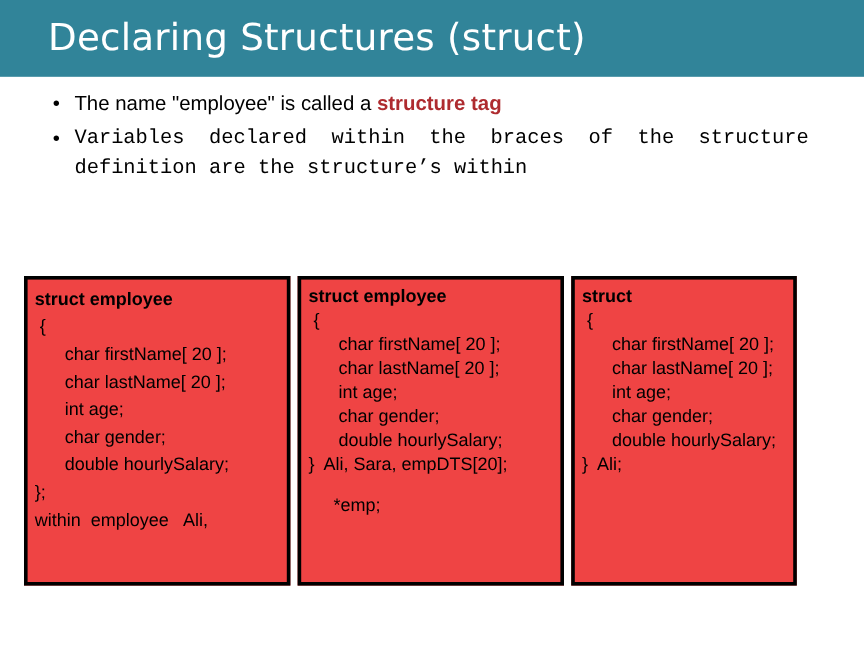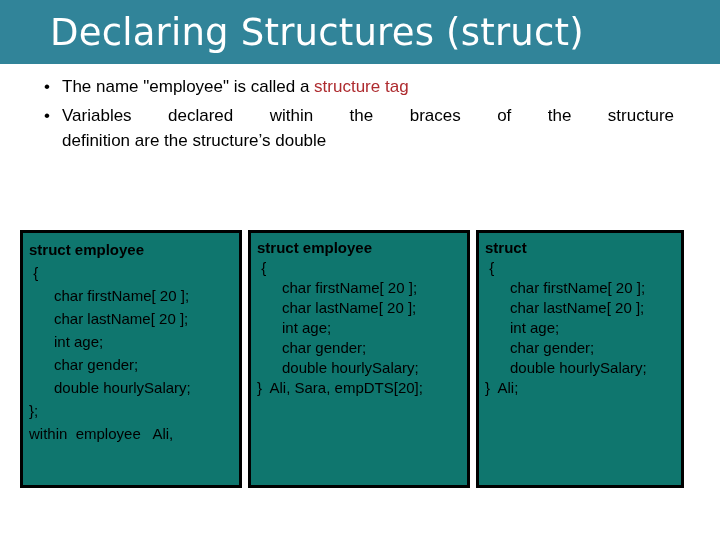--- a/index.html
+++ b/index.html
@@ -21,24 +21,24 @@
     left: 0;
     top: 0;
     width: 720px;
     height: 64px;
     background: #318499;
     display: flex;
     align-items: center;
   }
   .title-text {
     color: #ffffff;
-    font-size: 37px;
+    font-size: 31px;
     font-weight: 400;
     letter-spacing: 0.2px;
-    padding-left: 50px;
+    padding-left: 40px;
     white-space: nowrap;
     font-family: "DejaVu Sans", sans-serif;
   }
 
   
   .bullets {
     position: absolute;
     left: 0;
     top: 74px;
     width: 720px;
@@ -61,53 +61,54 @@
     box-sizing: border-box;
   }
   .bullet-body {
     flex: 1 1 auto;
     color: #000000;
     font-size: 17px;
     line-height: 25px;
   }
   .bullet-body.justified {
     text-align: justify;
+    font-family: Liberation Mono, monospace;
   }
   .bullet-body.justified > .just-line {
     text-align: justify;
     text-align-last: justify;
   }
   .bullet-body .tail {
     text-align: left;
   }
   .tag-red {
     color: #AE2B2F;
-    font-weight: normal;
+    font-weight: bold;
   }
 
   
   .boxes {
     position: absolute;
     left: 20px;
     top: 230px;
     width: 680px;
     height: 258px;
     display: flex;
     gap: 6px;
   }
   .code-box {
     border: 3px solid #000000;
-    background: #0f766e;
+    background: #ef4444;
     box-sizing: border-box;
     position: relative;
     overflow: hidden;
   }
   .box-1 { width: 222px; }
   .box-2 { width: 222px; }
-  .box-3 { width: 208px; }
+  .box-3 { width: 188px; }
 
   .code-lines {
     padding: 5px 4px 0 6px;
     font-size: 15px;
     color: #000000;
     font-family: "Liberation Sans", sans-serif;
   }
   .code-line {
     white-space: pre;
     line-height: 20px;
@@ -130,21 +131,21 @@
 
   <div class="bullet-row">
     <div class="bullet-marker">•</div>
     <div class="bullet-body"><span>The name "employee" is called a </span><span class="tag-red">structure tag</span></div>
   </div>
 
   <div class="bullet-row">
     <div class="bullet-marker">•</div>
     <div class="bullet-body justified">
       <div class="just-line">Variables declared within the braces of the structure</div>
-      <div class="tail">definition are the structure’s double</div>
+      <div class="tail">definition are the structure’s within</div>
     </div>
   </div>
 
 </div>
 
 <div class="boxes">
 
   <div class="code-box box-1">
     <div class="code-lines">
       <div class="code-line bold">struct employee</div>
@@ -163,20 +164,21 @@
     <div class="code-lines">
       <div class="code-line bold">struct employee</div>
       <div class="code-line"> {</div>
       <div class="code-line">      char firstName[ 20 ];</div>
       <div class="code-line">      char lastName[ 20 ];</div>
       <div class="code-line">      int age;</div>
       <div class="code-line">      char gender;</div>
       <div class="code-line">      double hourlySalary;</div>
       <div class="code-line">}  Ali, Sara, empDTS[20];</div>
       <div class="code-line spacer"></div>
+      <div class="code-line">     *emp;</div>
     </div>
   </div>
 
   <div class="code-box box-3">
     <div class="code-lines">
       <div class="code-line bold">struct</div>
       <div class="code-line"> {</div>
       <div class="code-line">      char firstName[ 20 ];</div>
       <div class="code-line">      char lastName[ 20 ];</div>
       <div class="code-line">      int age;</div>

